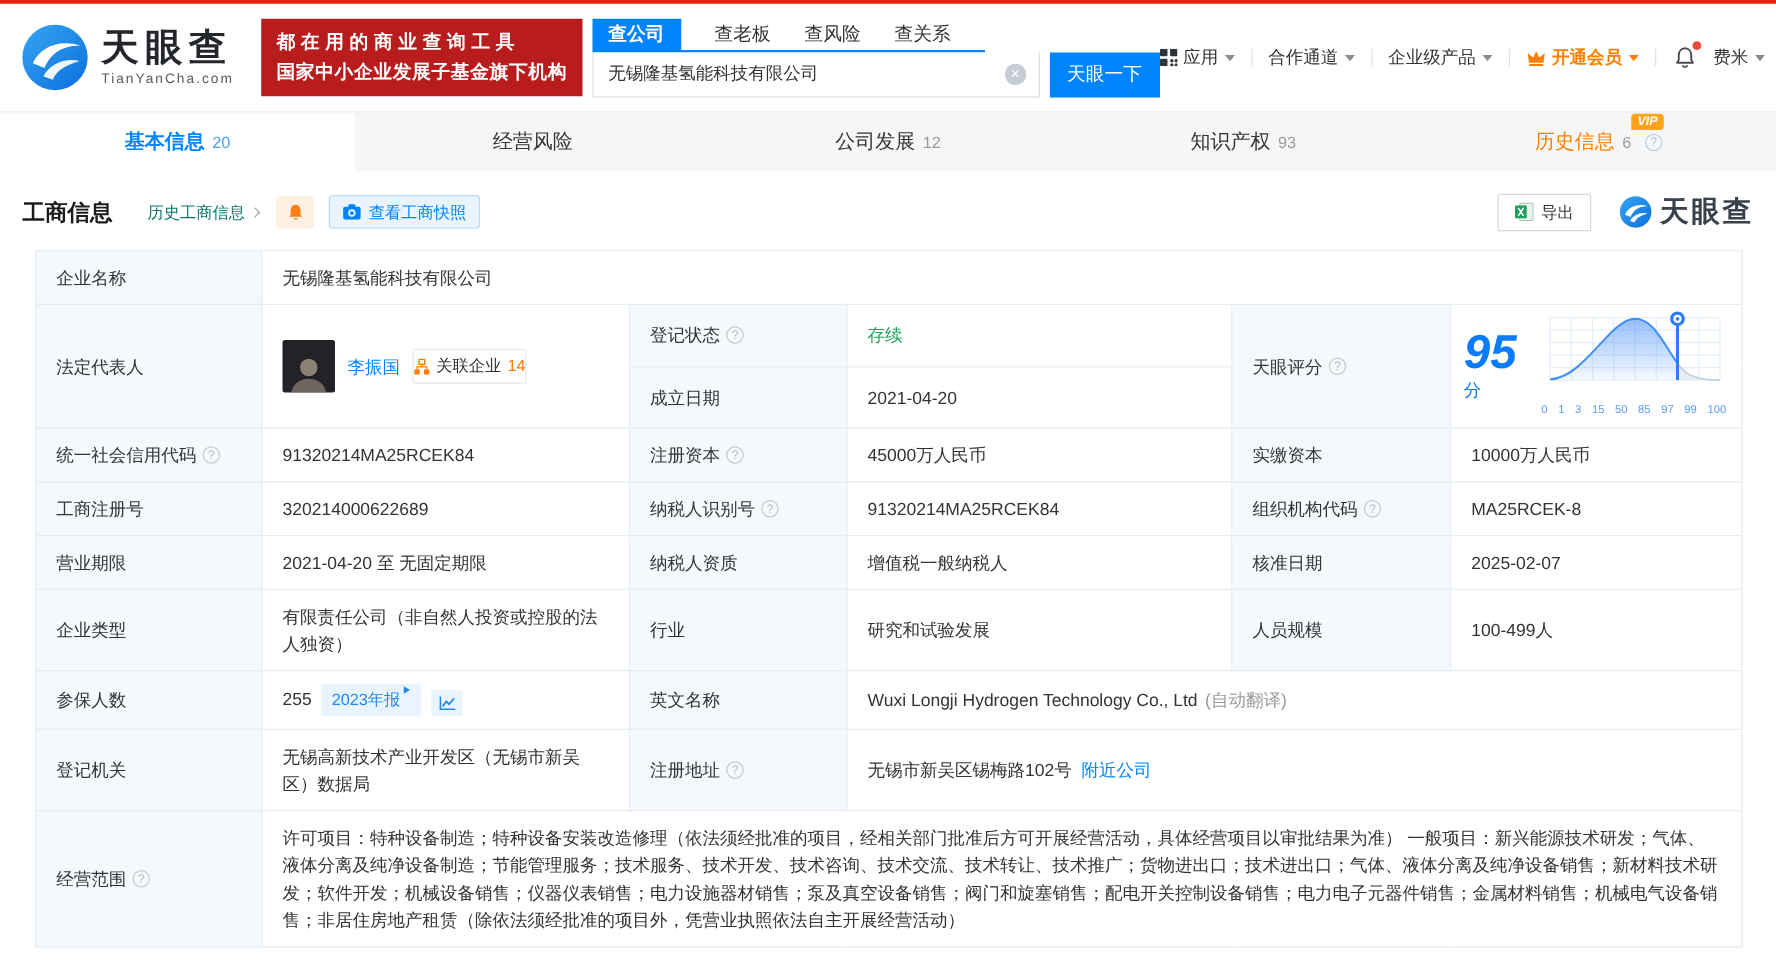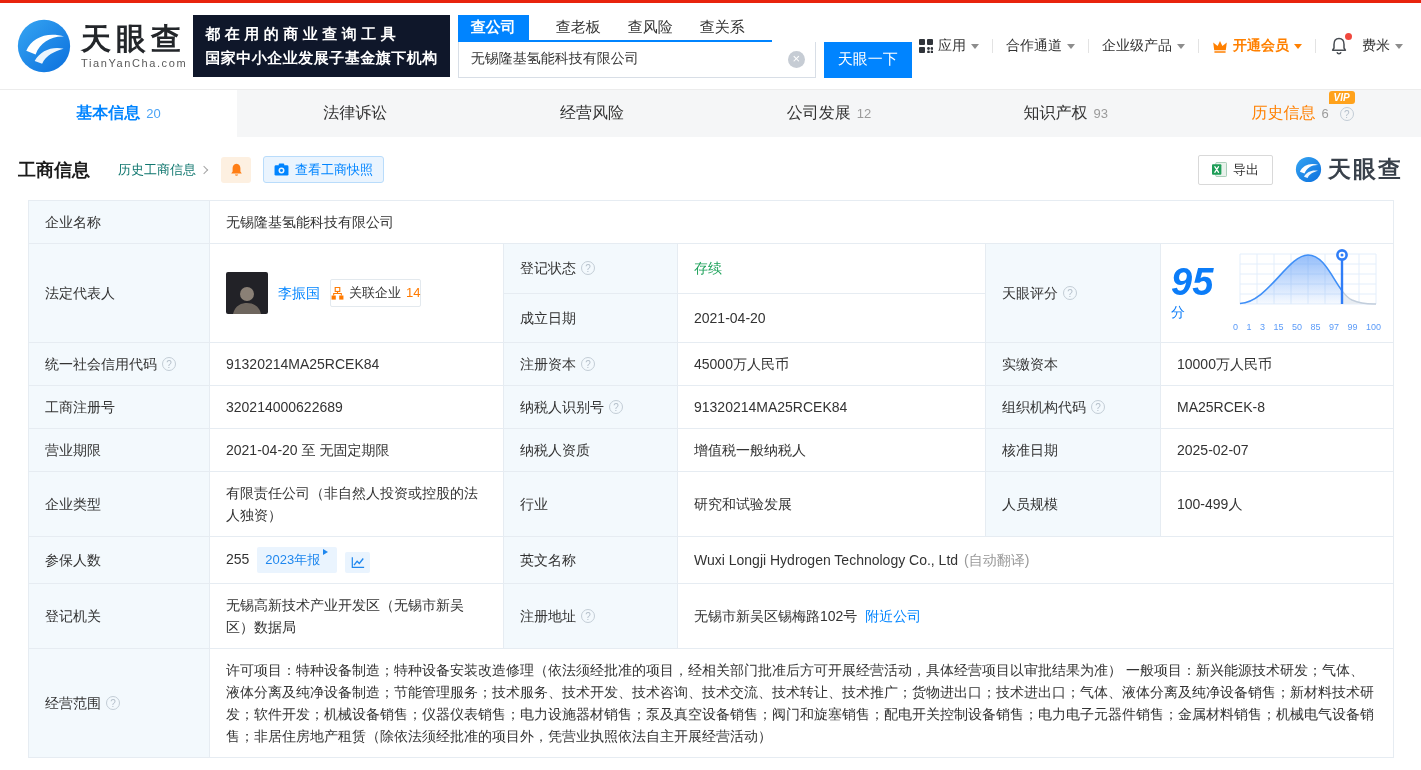--- a/index.html
+++ b/index.html
@@ -5,21 +5,21 @@
   * { box-sizing: border-box; margin:0; padding:0; }
   html,body { width:1421px; height:770px; overflow:hidden; background:#fff;
     font-family:"Liberation Sans","DejaVu Sans",sans-serif; color:#333; }
   .topline { height:3px; background:#e8230d; }
 
   
   .hdr { display:flex; align-items:center; height:86px; padding:0 16px; }
   .logo { display:flex; align-items:center; gap:9px; cursor:pointer; }
   .logo-name { font-size:30px; font-weight:bold; color:#23262a; letter-spacing:5px; line-height:30px; }
   .logo-sub { font-size:11px; color:#5a5a5a; letter-spacing:1.6px; margin-top:3px; }
-  .banner { background:#0f172a; color:#fff; margin-left:6px; padding:7px 12px; font-weight:bold;
+  .banner { background:#b91c1c; color:#fff; margin-left:22px; padding:7px 12px; font-weight:bold;
     font-size:15px; line-height:24px; white-space:nowrap; }
   .banner .l1 { letter-spacing:4.5px; }
   .banner .l2 { letter-spacing:.5px; }
   .search { margin-left:8px; }
   .stabs { display:flex; border-bottom:2px solid #0084ff; width:max-content; }
   .stab { font-size:15px; padding:3px 0; margin-right:27px; color:#333; cursor:pointer; }
   .stab.active { background:#0084ff; color:#fff; padding:3px 13px; font-weight:bold; }
   .srow { display:flex; align-items:center; }
   .sbox { position:relative; width:358px; height:36px; border:1px solid #d8dee6; border-top:none; }
   .sbox input { width:100%; height:100%; border:none; outline:none; padding:0 36px 0 12px; font-size:14px; color:#333;
@@ -186,23 +186,20 @@
       <span>费米</span>
       <i class="caret"></i>
     </span>
   </nav>
 </header>
 
 <nav class="ptabs">
   <div class="ptab active">
     <span class="lbl">基本信息</span>
     <span class="cnt">20</span>
-  </div>
-  <div class="ptab">
-    <span class="lbl">法律诉讼</span>
   </div>
   <div class="ptab">
     <span class="lbl">经营风险</span>
   </div>
   <div class="ptab">
     <span class="lbl">公司发展</span>
     <span class="cnt">12</span>
   </div>
   <div class="ptab">
     <span class="lbl">知识产权</span>

